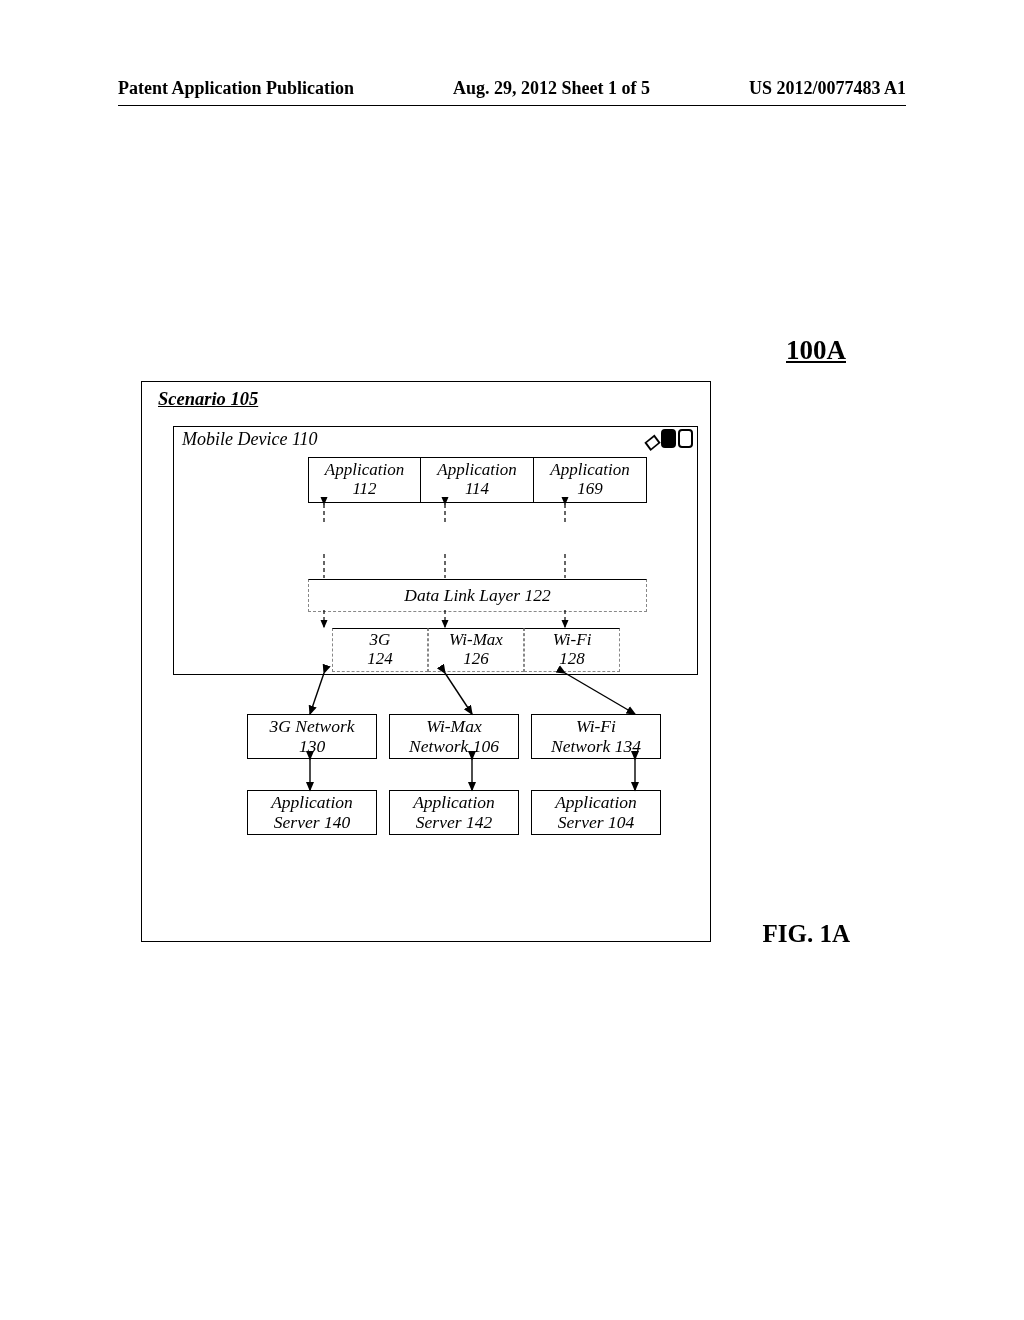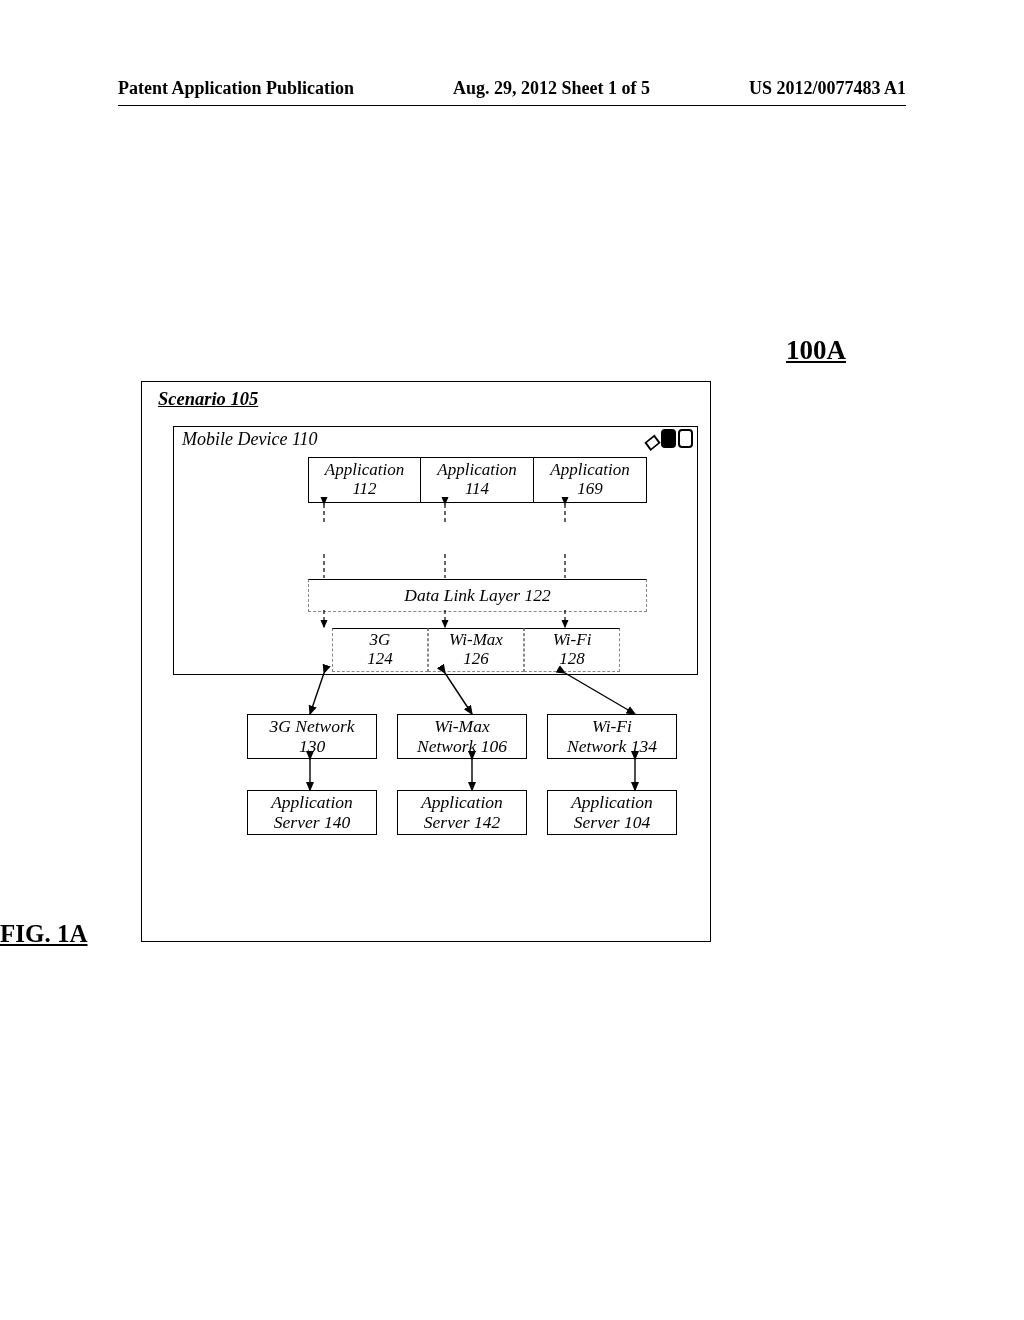--- a/index.html
+++ b/index.html
@@ -134,21 +134,21 @@
       flex-direction: column;
       align-items: center;
       justify-content: center;
       font-size: 17px;
       line-height: 1.1;
       text-align: center;
     }
     .bottom-row {
       position: absolute;
       display: flex;
-      gap: 20px;
+      gap: 12px;
       justify-content: center;
     }
     .net-row { top: 332px; left: 105px; }
     .server-row { top: 408px; left: 105px; }
     .btn-box {
       border: 1.5px solid #000;
       width: 130px;
       height: 45px;
       display: flex;
       flex-direction: column;
@@ -157,24 +157,23 @@
       font-size: 17.5px;
       line-height: 1.1;
       text-align: center;
       background: #fff;
     }
     .fig-caption {
       position: absolute;
       top: 920px;
       left: 0;
       width: 850px;
-      text-align: left;
+      text-align: right;
       font-weight: bold;
       font-size: 25px;
-      text-decoration: underline;
     }
     svg.arrows {
       position: absolute;
       top: 0;
       left: 0;
       width: 570px;
       height: 481px;
       pointer-events: none;
     }
   </style>

